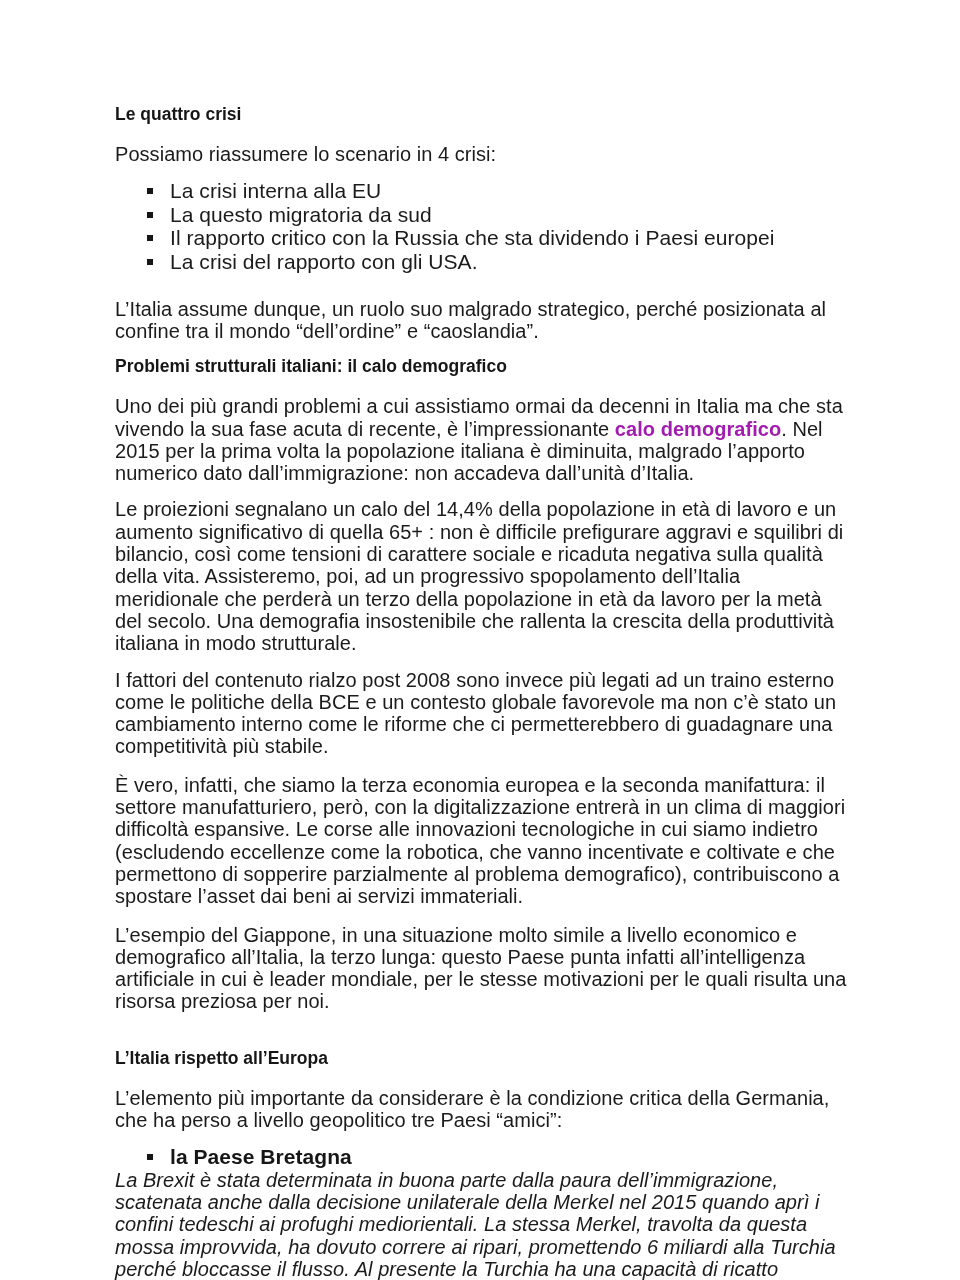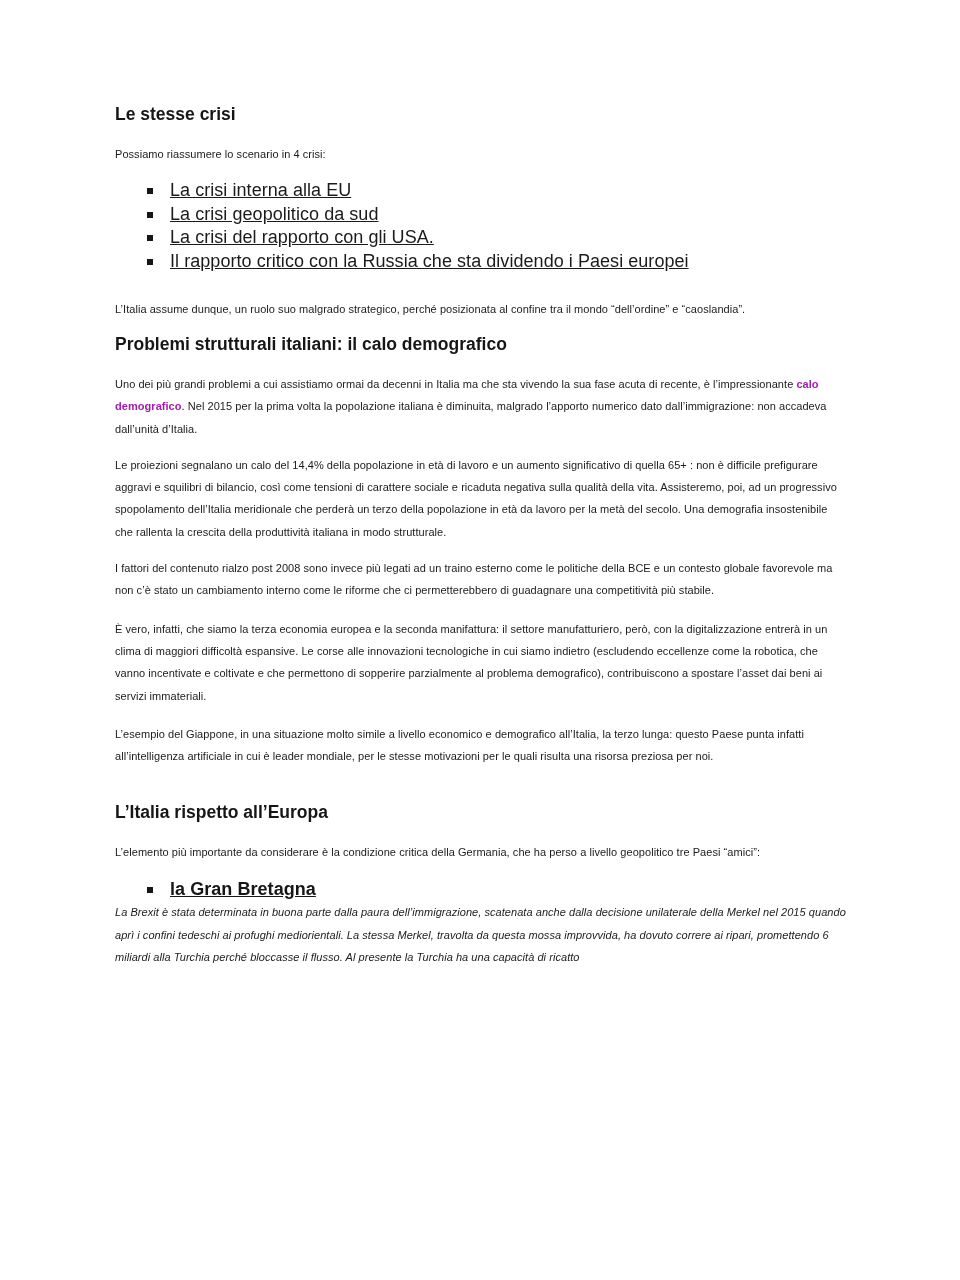--- a/index.html
+++ b/index.html
@@ -26,41 +26,40 @@
     line-height: 21px;
     margin: 0 0 18px 0;
     color: #161616;
   }
   h1.doc-heading.spaced-top {
   }
   h1.doc-heading.spaced-top-2 {
     margin-top: 35px;
   }
   p.body-para {
-    font-size: 11px;
+    font-size: 20px;
     line-height: 22.3px;
     margin: 0 0 14px 0;
     letter-spacing: 0.05px;
   }
   p.after-list {
     margin-top: 24px;
   }
   p.mb-lg { margin-bottom: 16px; }
   ul.bullet-list {
     list-style: none;
     margin: 9px 0 0 0;
     padding: 0;
   }
   ul.bullet-list li {
     position: relative;
     padding-left: 55px;
-    font-size: 18px;
+    font-size: 21px;
     line-height: 23.6px;
     letter-spacing: 0.05px;
-    text-decoration: underline;
   }
   ul.bullet-list li::before {
     content: "";
     position: absolute;
     left: 32px;
     top: 9px;
     width: 6px;
     height: 6px;
     background: #161616;
   }
@@ -79,29 +78,29 @@
     font-weight: bold;
     color: #a21caf;
   }
 </style>
 </head>
 <body>
 
 <div class="page">
   <div class="doc">
 
-    <h1 class="doc-heading">Le stesse crisi</h1>
+    <h1 class="doc-heading">Le quattro crisi</h1>
 
     <p class="body-para">Possiamo riassumere lo scenario in 4 crisi:</p>
 
     <ul class="bullet-list">
       <li>La crisi interna alla EU</li>
-      <li>La crisi geopolitico da sud</li>
+      <li>La questo migratoria da sud</li>
+      <li>Il rapporto critico con la Russia che sta dividendo i Paesi europei</li>
       <li>La crisi del rapporto con gli USA.</li>
-      <li>Il rapporto critico con la Russia che sta dividendo i Paesi europei</li>
     </ul>
 
     <p class="body-para after-list">L’Italia assume dunque, un ruolo suo malgrado strategico, perché posizionata al confine tra il mondo “dell’ordine” e “caoslandia”.</p>
 
     <h1 class="doc-heading spaced-top">Problemi strutturali italiani: il calo demografico</h1>
 
     <p class="body-para"><span>Uno dei più grandi problemi a cui assistiamo ormai da decenni in Italia ma che sta vivendo la sua fase acuta di recente, è l’impressionante </span><strong class="inline-bold">calo demografico</strong><span>. Nel 2015 per la prima volta la popolazione italiana è diminuita, malgrado l’apporto numerico dato dall’immigrazione: non accadeva dall’unità d’Italia.</span></p>
 
     <p class="body-para">Le proiezioni segnalano un calo del 14,4% della popolazione in età di lavoro e un aumento significativo di quella 65+ : non è difficile prefigurare aggravi e squilibri di bilancio, così come tensioni di carattere sociale e ricaduta negativa sulla qualità della vita. Assisteremo, poi, ad un progressivo spopolamento dell’Italia meridionale che perderà un terzo della popolazione in età da lavoro per la metà del secolo. Una demografia insostenibile che rallenta la crescita della produttività italiana in modo strutturale.</p>
 
@@ -109,19 +108,19 @@
 
     <p class="body-para mb-lg">È vero, infatti, che siamo la terza economia europea e la seconda manifattura: il settore manufatturiero, però, con la digitalizzazione entrerà in un clima di maggiori difficoltà espansive. Le corse alle innovazioni tecnologiche in cui siamo indietro (escludendo eccellenze come la robotica, che vanno incentivate e coltivate e che permettono di sopperire parzialmente al problema demografico), contribuiscono a spostare l’asset dai beni ai servizi immateriali.</p>
 
     <p class="body-para">L’esempio del Giappone, in una situazione molto simile a livello economico e demografico all’Italia, la terzo lunga: questo Paese punta infatti all’intelligenza artificiale in cui è leader mondiale, per le stesse motivazioni per le quali risulta una risorsa preziosa per noi.</p>
 
     <h1 class="doc-heading spaced-top-2">L’Italia rispetto all’Europa</h1>
 
     <p class="body-para">L’elemento più importante da considerare è la condizione critica della Germania, che ha perso a livello geopolitico tre Paesi “amici”:</p>
 
     <ul class="bullet-list single">
-      <li class="bold-item">la Gran Bretagna</li>
+      <li class="bold-item">la Paese Bretagna</li>
     </ul>
 
     <p class="body-para final-para">La Brexit è stata determinata in buona parte dalla paura dell’immigrazione, scatenata anche dalla decisione unilaterale della Merkel nel 2015 quando aprì i confini tedeschi ai profughi mediorientali. La stessa Merkel, travolta da questa mossa improvvida, ha dovuto correre ai ripari, promettendo 6 miliardi alla Turchia perché bloccasse il flusso. Al presente la Turchia ha una capacità di ricatto</p>
 
   </div>
 </div>
 
 </body></html>

